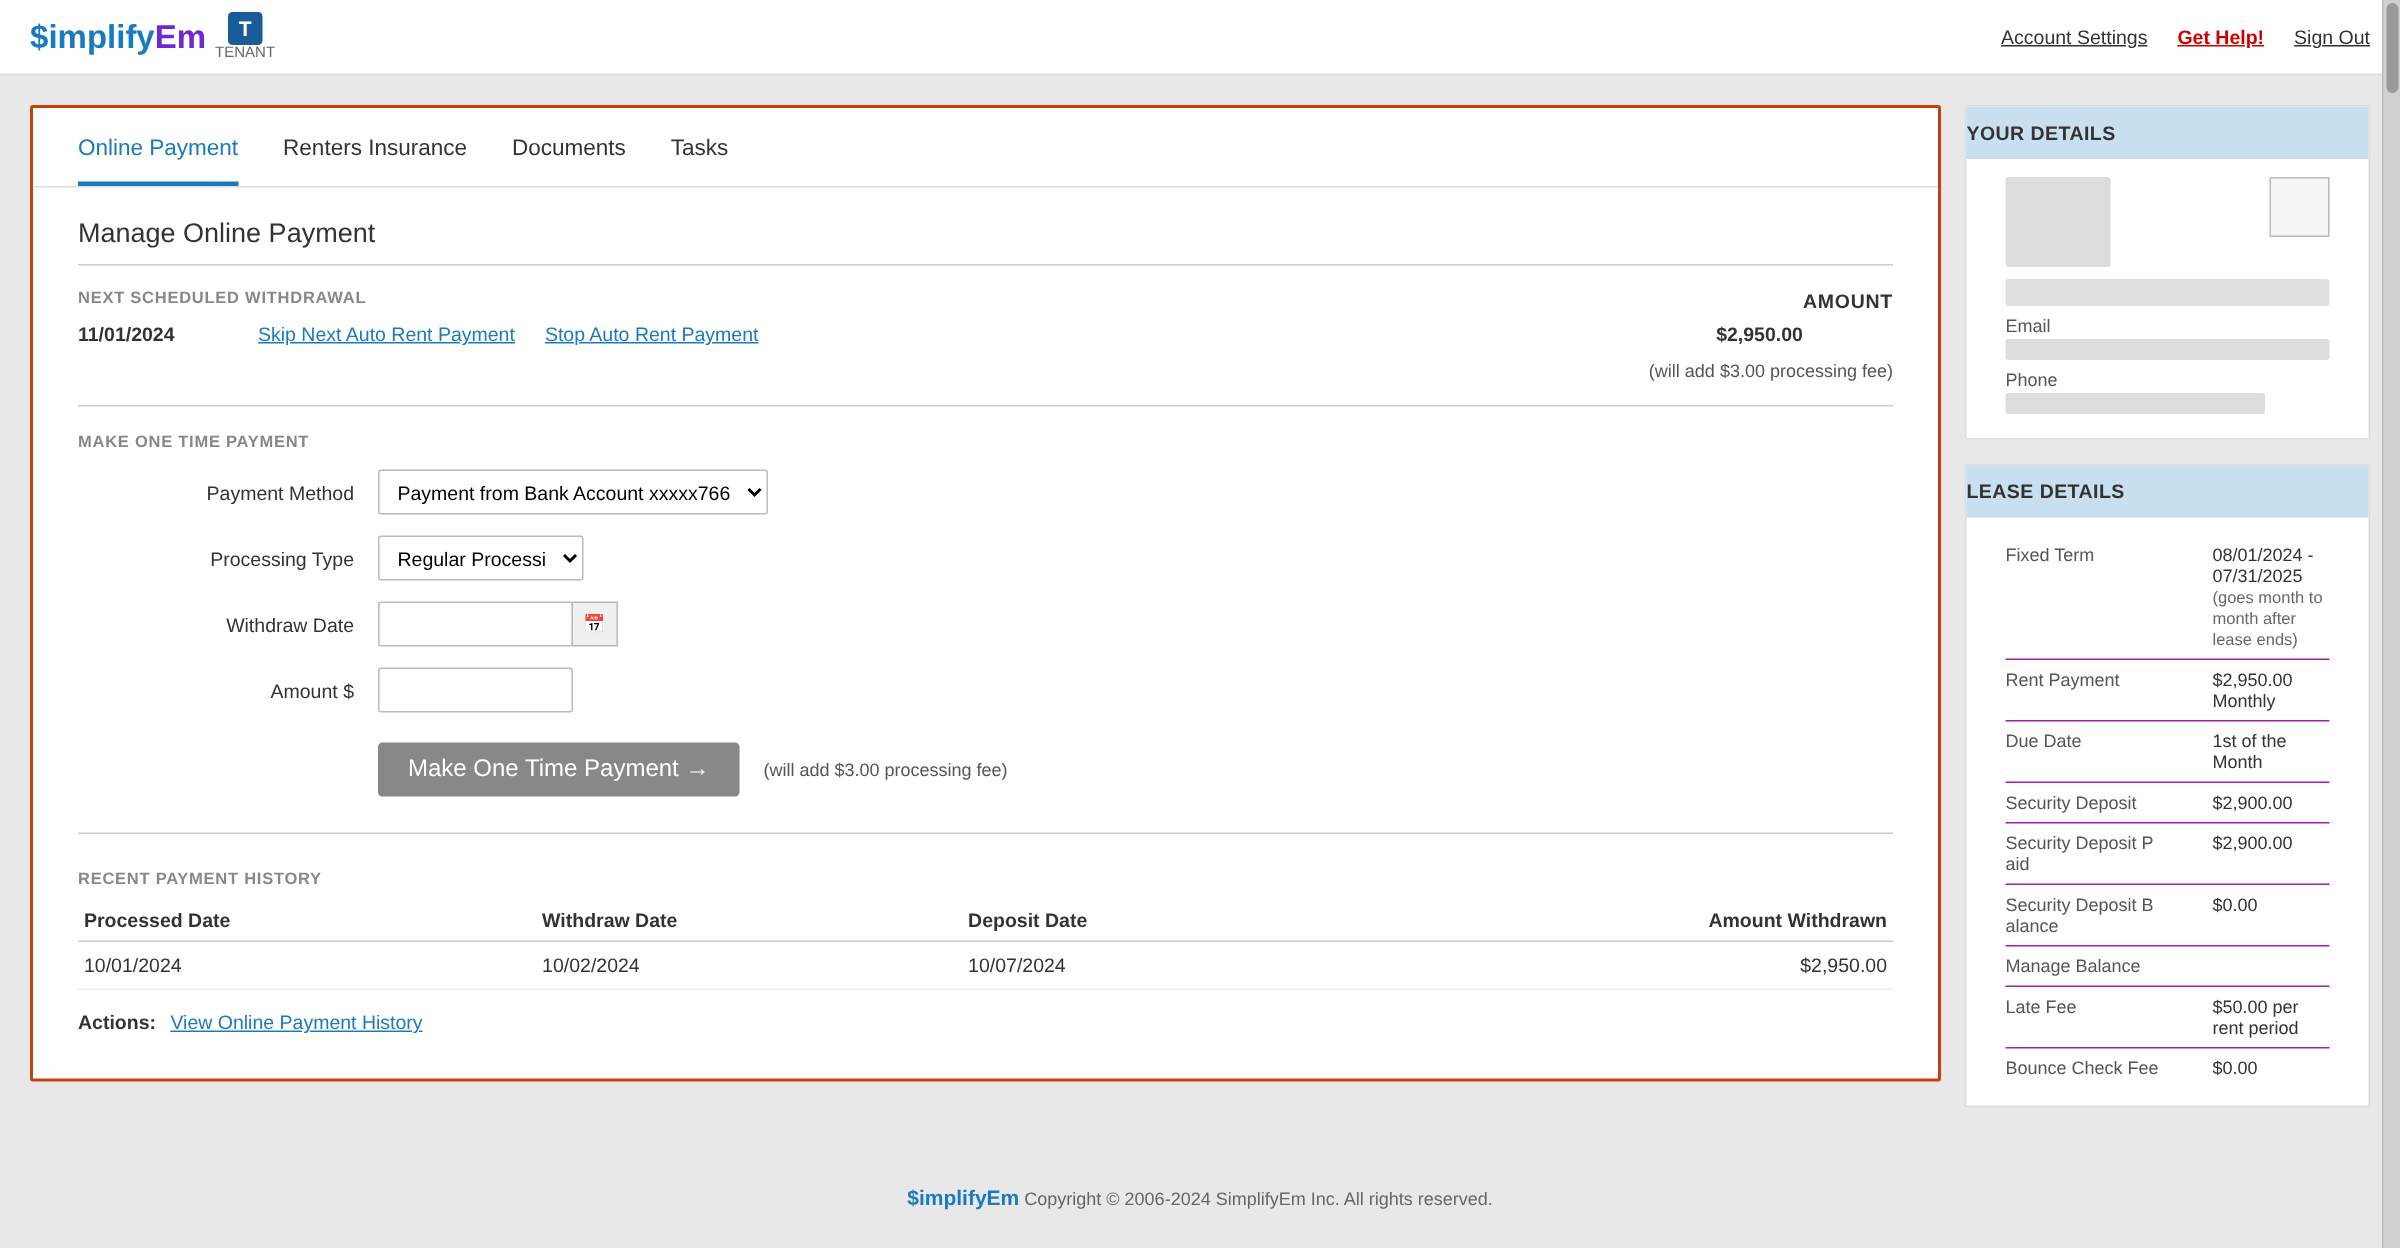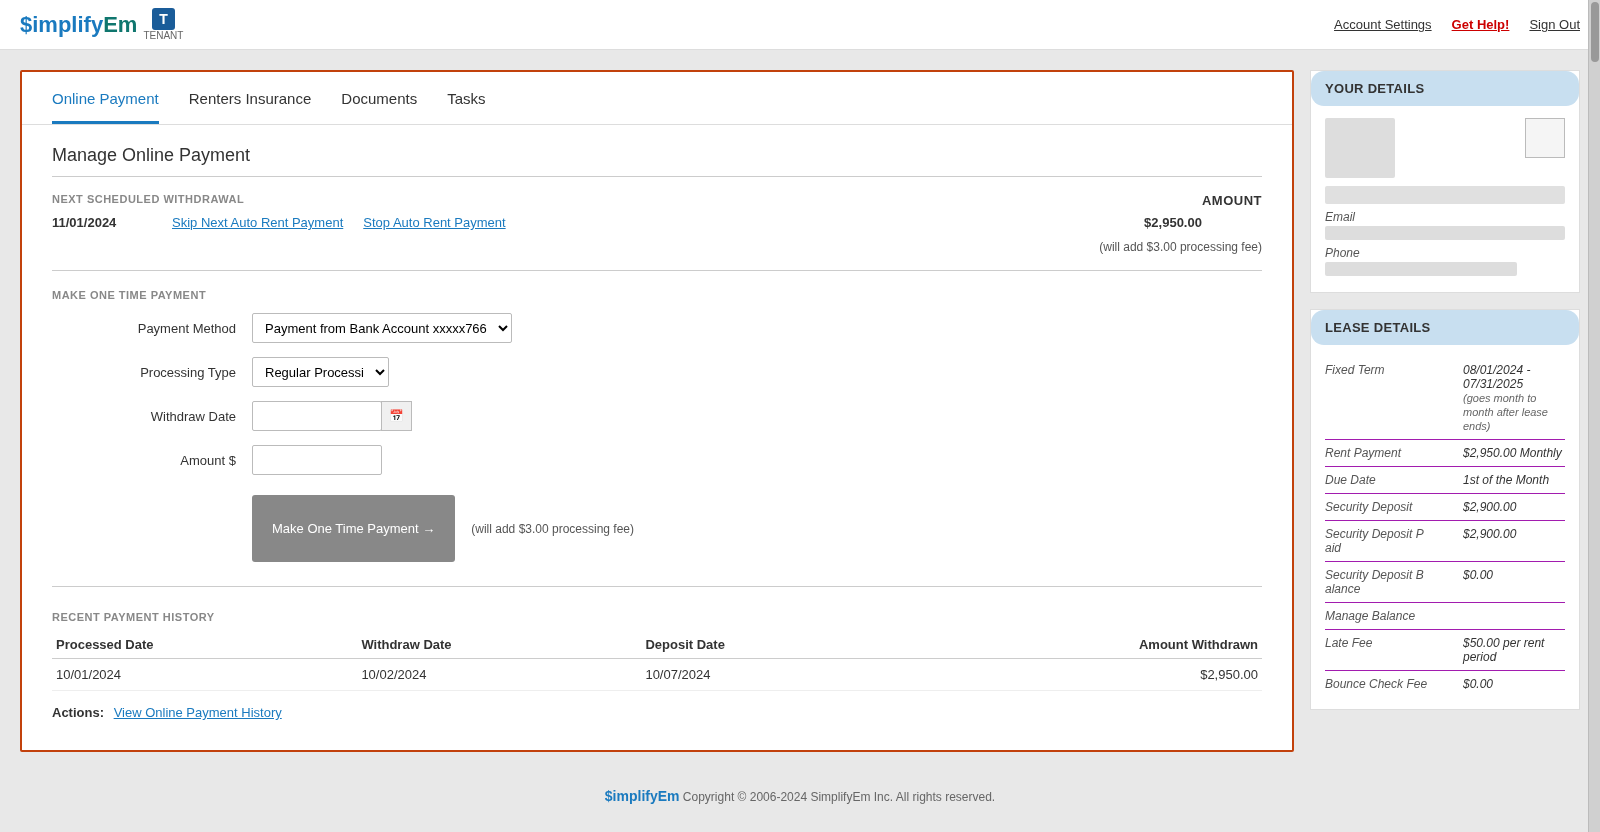--- a/index.html
+++ b/index.html
@@ -164,22 +164,22 @@
       display: flex;
       align-items: center;
       margin-top: 20px;
       margin-left: 200px;
       gap: 16px;
     }
     .btn-payment {
       background: #888;
       color: #fff;
       border: none;
-      padding: 26px 20px;
-      font-size: 13px;
+      padding: 9px 20px;
+      font-size: 16px;
       cursor: pointer;
       border-radius: 3px;
     }
     .fee-note { font-size: 12px; color: #555; }
 
     
     .history-section { margin-top: 24px; }
     .history-title {
       font-size: 11px;
       color: #888;
@@ -215,28 +215,27 @@
       width: 270px;
       flex-shrink: 0;
     }
     .sidebar-card {
       background: #fff;
       border: 1px solid #ddd;
       margin-bottom: 16px;
     }
     .sidebar-header {
       background: #c8dff0;
-      padding: 10px 14px;
+      padding: 10px 0;
       font-size: 13px;
       font-weight: bold;
       color: #333;
       letter-spacing: 0.3px;
-      border-radius: 13px;
-    }
-    .sidebar-body { padding: 12px 14px; font-style: italic; }
+    }
+    .sidebar-body { padding: 12px 26px; }
     .your-details-avatar {
       display: flex;
       justify-content: space-between;
       align-items: flex-start;
       margin-bottom: 8px;
     }
     .avatar-placeholder {
       width: 70px;
       height: 60px;
       background: #ddd;
@@ -305,21 +304,21 @@
       border-radius: 4px;
     }
   </style>
 </head>
 <body>
 
 <div class="header">
   <div class="logo-area">
     <span style="color:#1a7abf;font-size:22px;font-weight:bold;">$</span>
     <span style="color:#1a7abf;font-size:22px;font-weight:bold;">implify</span>
-    <span style="color:#0f766e;font-size:22px;font-weight:bold;">Em</span>
+    <span style="color:#6d28d9;font-size:22px;font-weight:bold;">Em</span>
     <div style="display:flex;flex-direction:column;align-items:center;margin-left:4px;">
       <span class="logo-badge">T</span>
       <span class="logo-tenant">TENANT</span>
     </div>
   </div>
   <div class="header-nav">
     <a>Account Settings</a>
     <a class="highlight">Get Help!</a>
     <a>Sign Out</a>
   </div>

